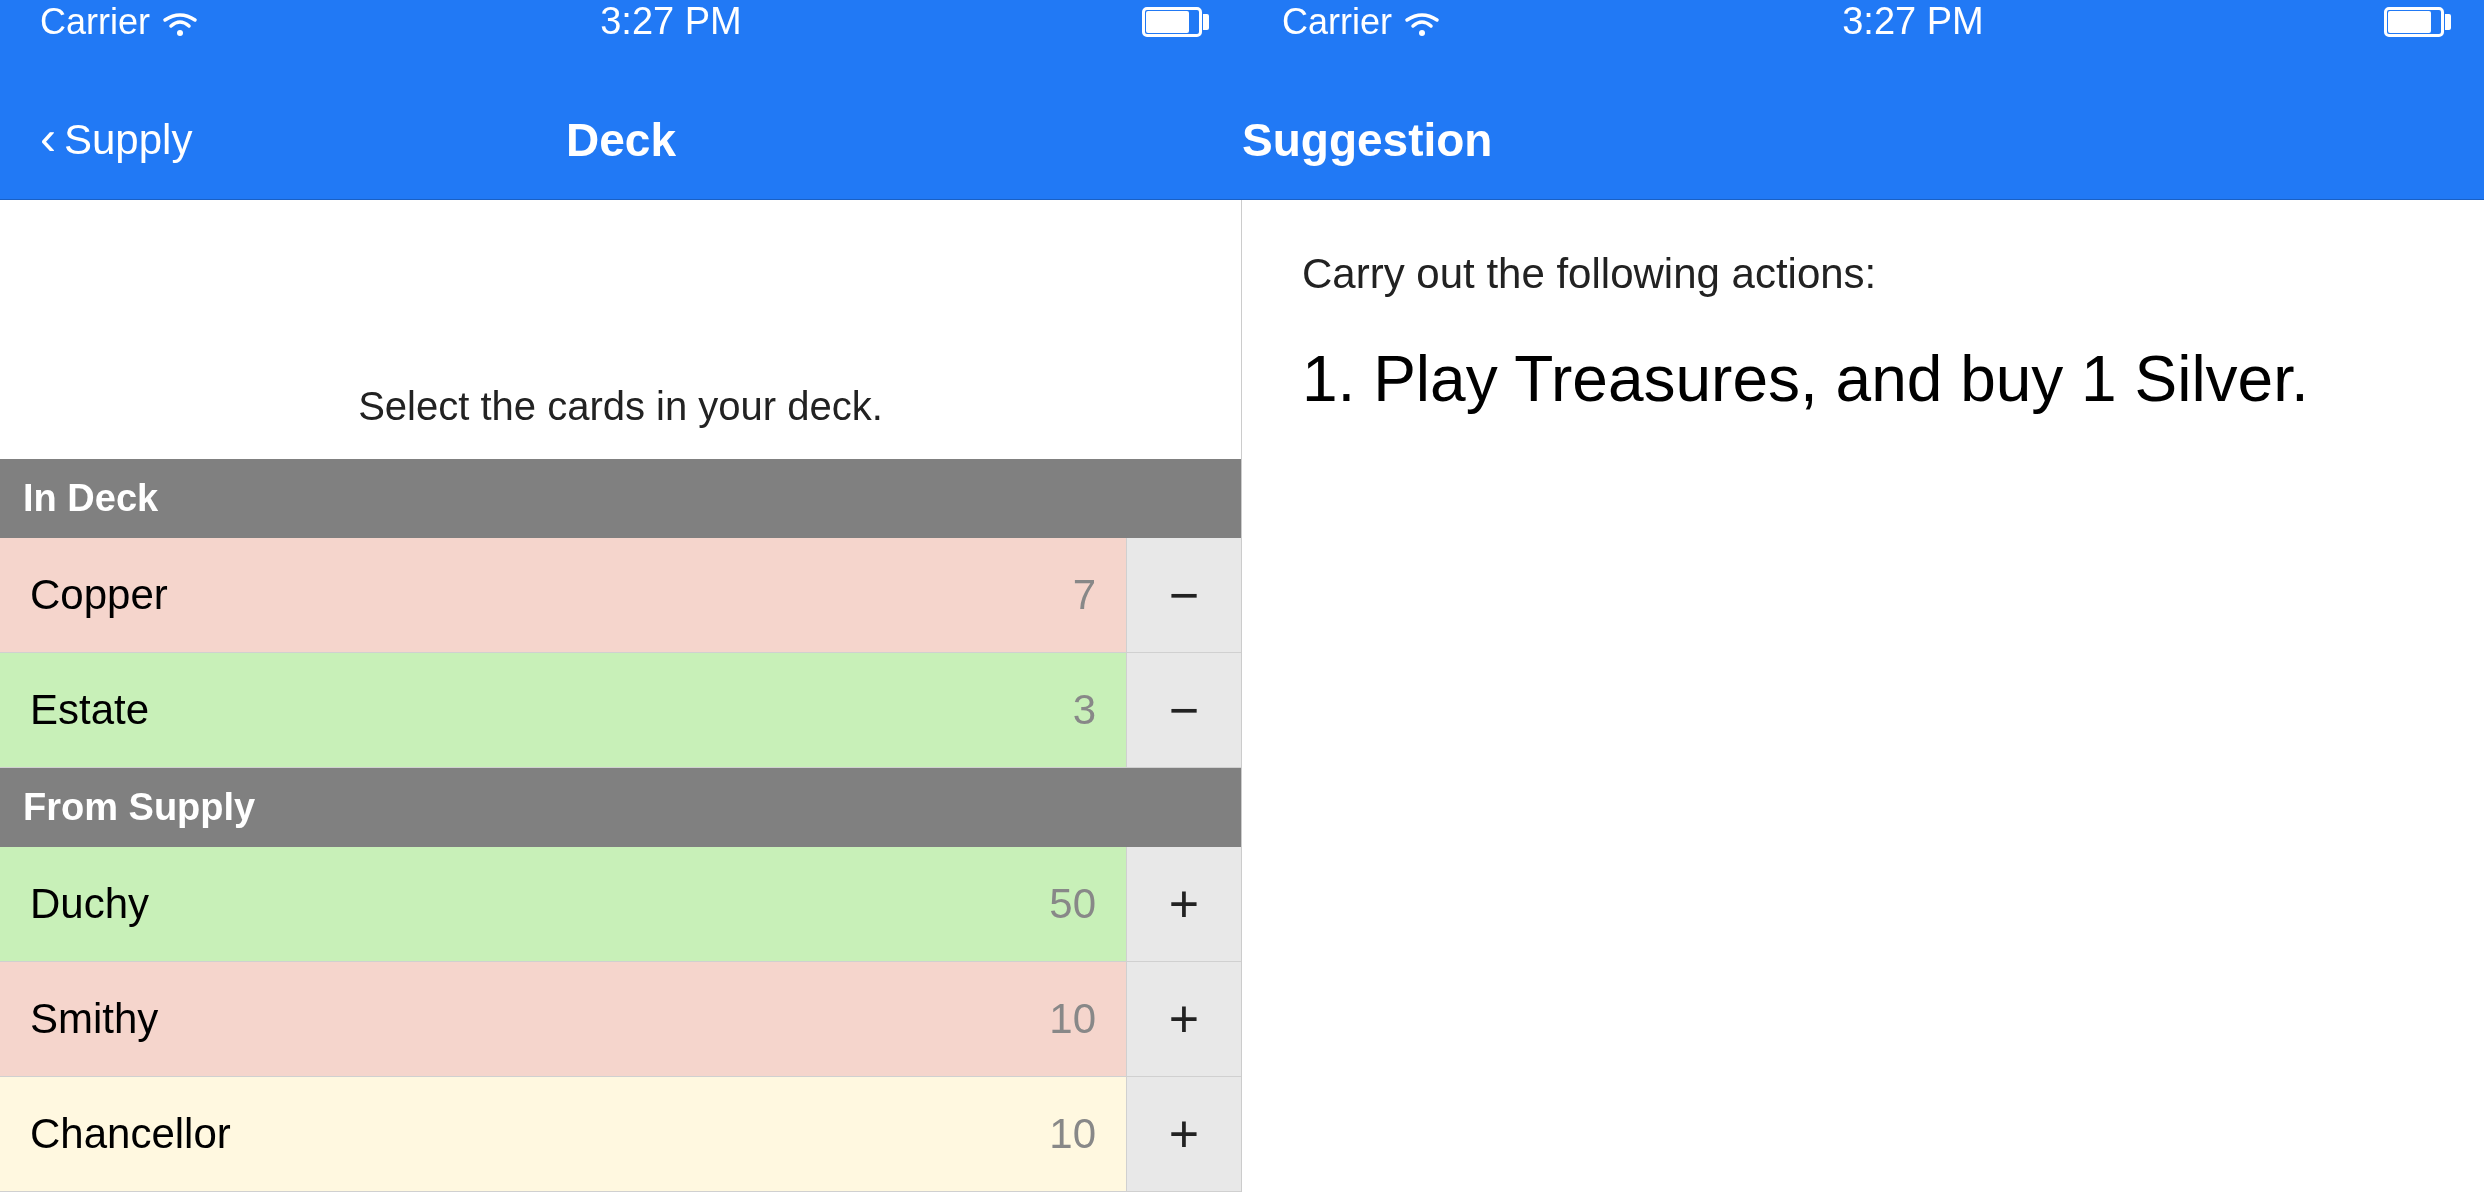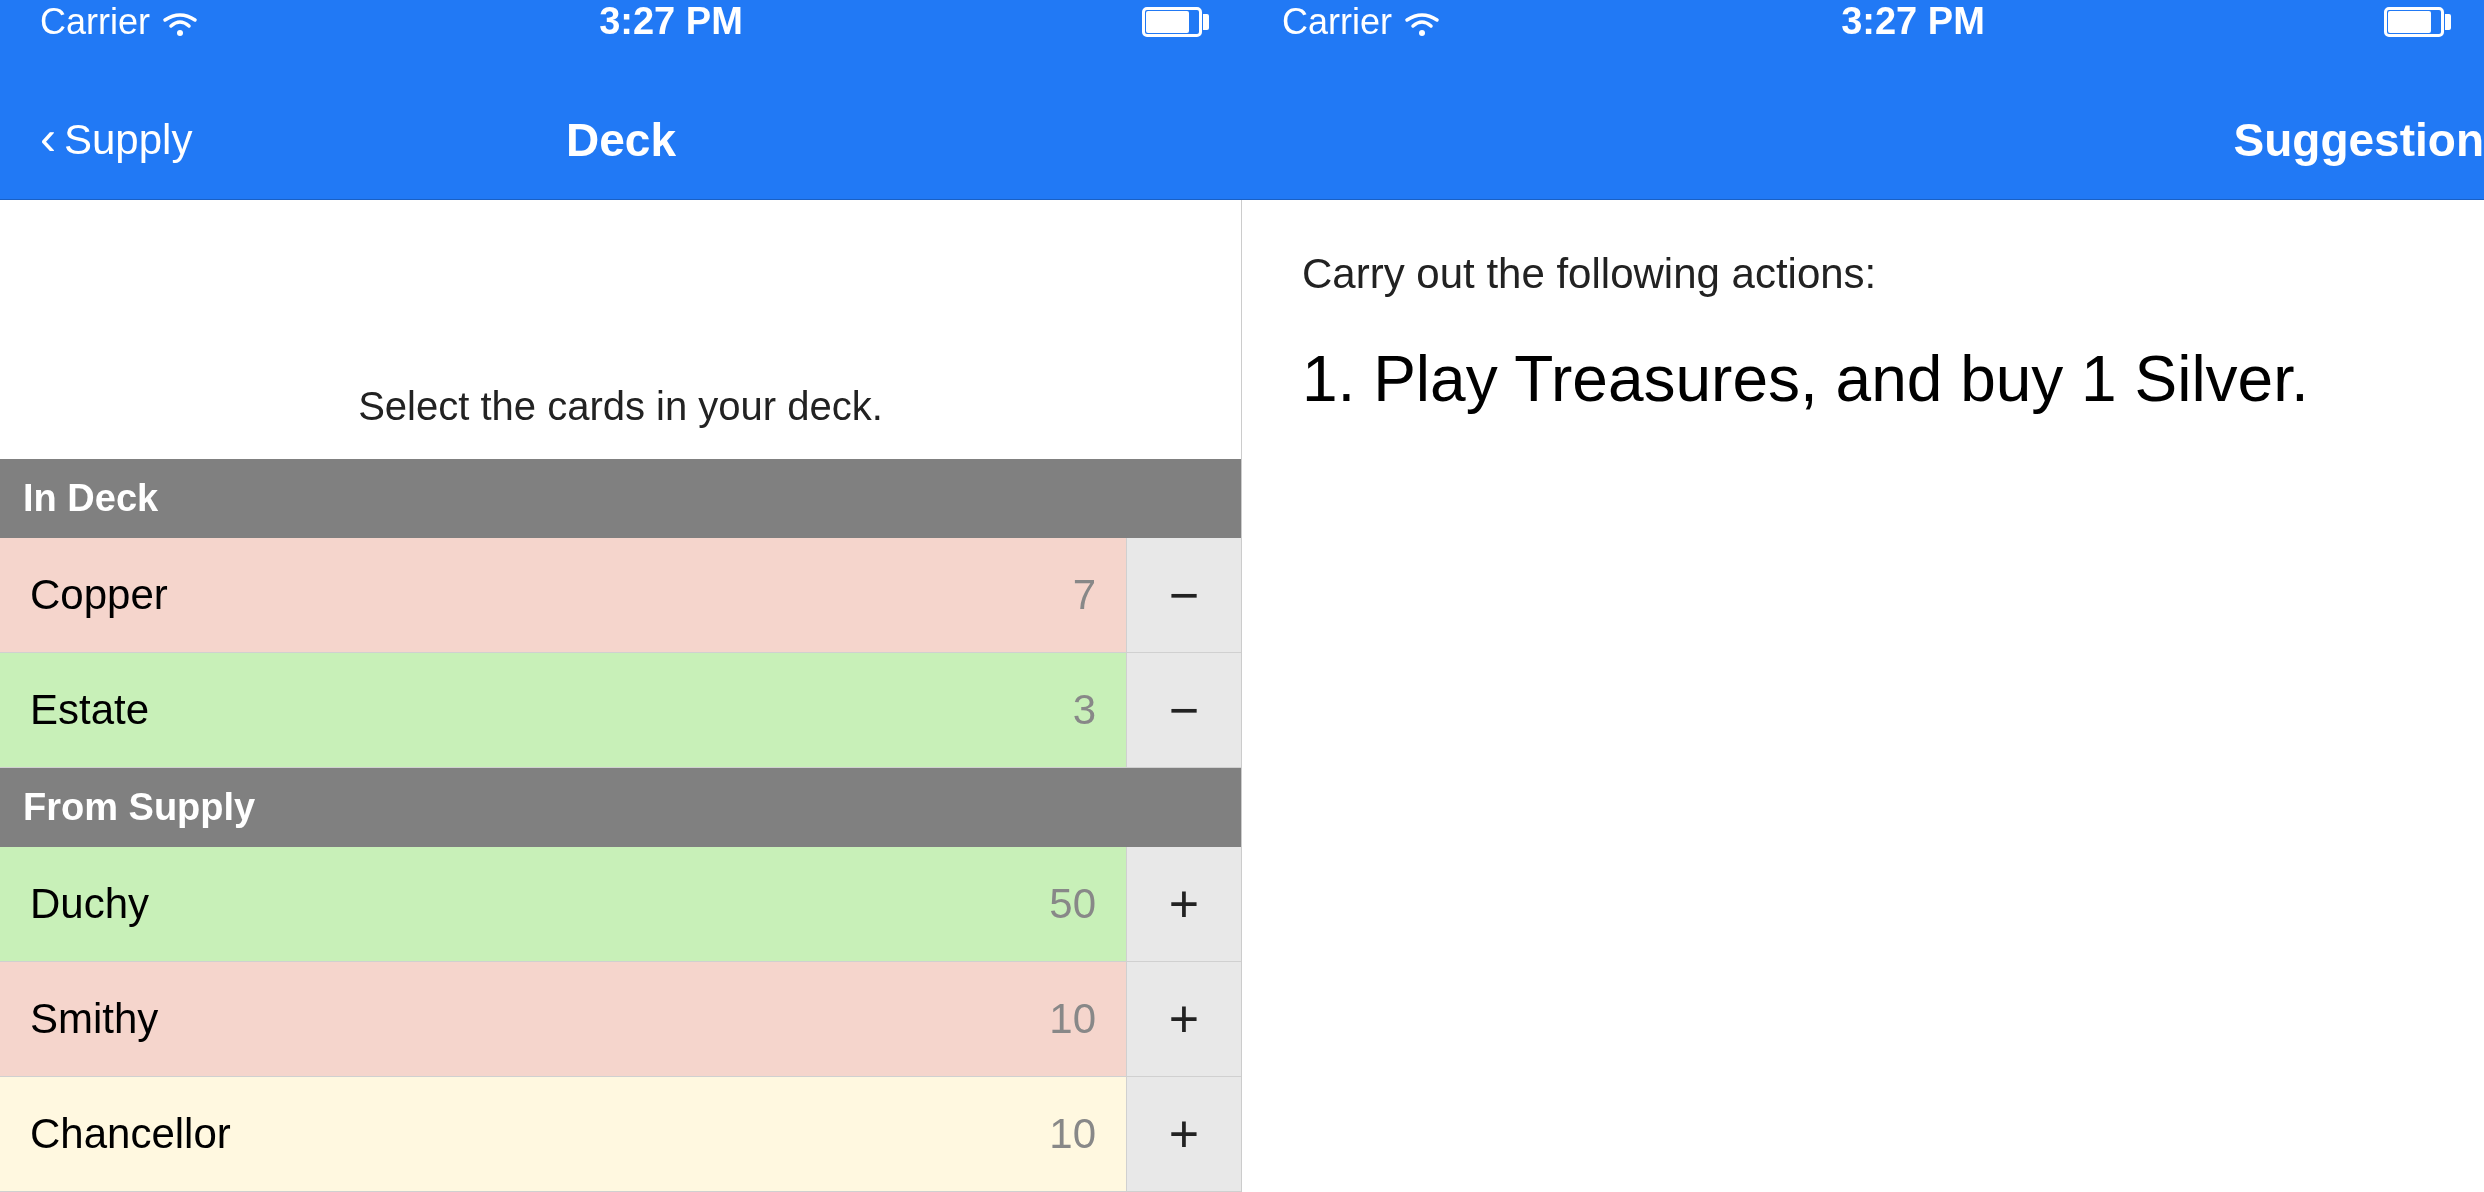--- a/index.html
+++ b/index.html
@@ -39,21 +39,21 @@
       color: white;
       font-size: 36px;
       font-weight: 500;
       display: flex;
       align-items: center;
       gap: 10px;
     }
     .status-time {
       color: white;
       font-size: 38px;
-      font-weight: 700;
+      font-weight: 400;
       text-align: center;
     }
     .battery-icon {
       width: 60px;
       height: 30px;
       border: 3px solid white;
       border-radius: 5px;
       position: relative;
       display: flex;
       align-items: center;
@@ -111,21 +111,21 @@
       left: 50%;
       transform: translateX(-50%);
       color: white;
       font-size: 46px;
       font-weight: 700;
     }
     .nav-right {
       width: 1242px;
       display: flex;
       align-items: center;
-      justify-content: flex-end;
+      justify-content: flex-start;
     }
     .nav-title-right {
       color: white;
       font-size: 46px;
       font-weight: 700;
     }
 
     
     .main-content {
       display: flex;

